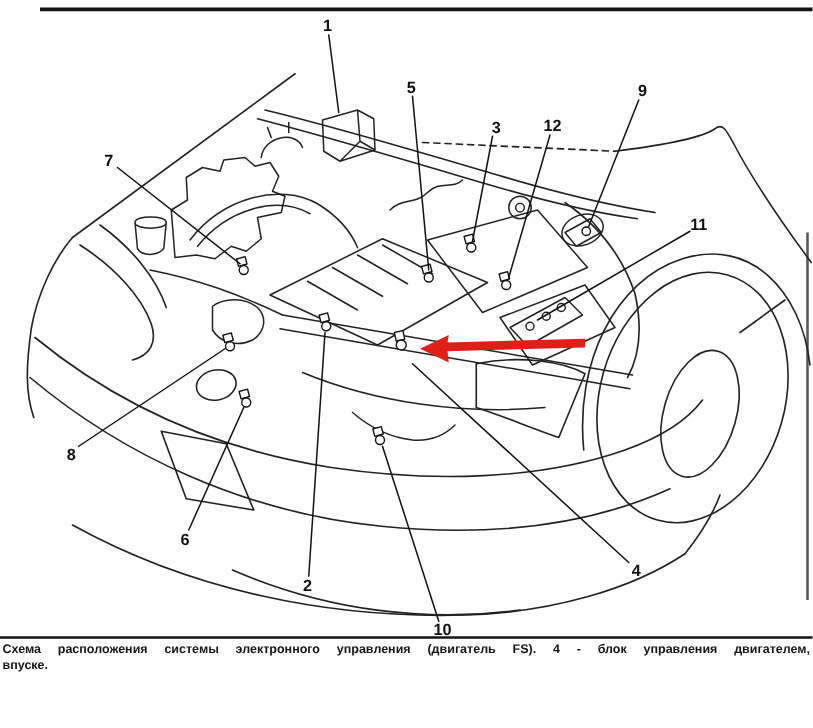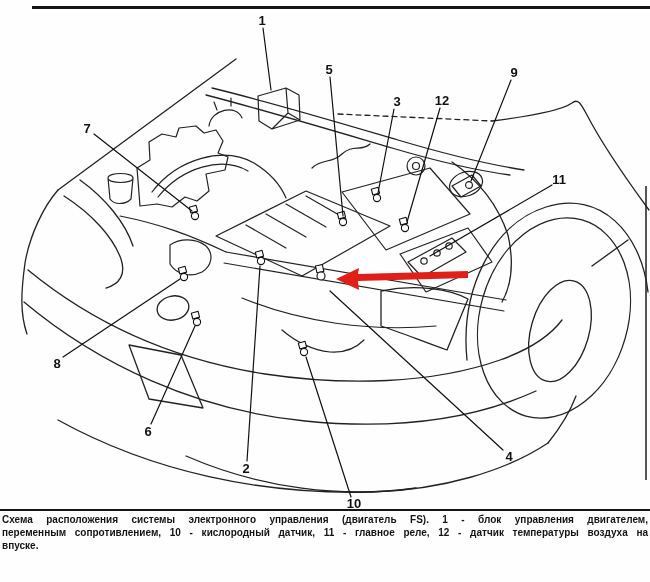--- a/index.html
+++ b/index.html
@@ -156,18 +156,17 @@
       <text class="callout" x="514" y="77">9</text>
       <text class="callout" x="354" y="508">10</text>
       <text class="callout" x="559" y="184">11</text>
       <text class="callout" x="442" y="105">12</text>
     </g>
   </svg>
 
   <div class="sep"></div>
 
   <div class="caption">
-    <div class="cap-line">Схема расположения системы электронного управления (двигатель FS). 1 - блок управления двигателем,</div>
-    <div class="cap-line">переменным сопротивлением, 10 - кислородный датчик, 11 - главное реле, 12 - датчик температуры воздуха на</div>
+    <div class="cap-line">Схема расположения системы электронного управления (двигатель FS). 4 - блок управления двигателем,</div>
     <div class="cap-line">впуске.</div>
   </div>
 
 </div>
 
 </body></html>

